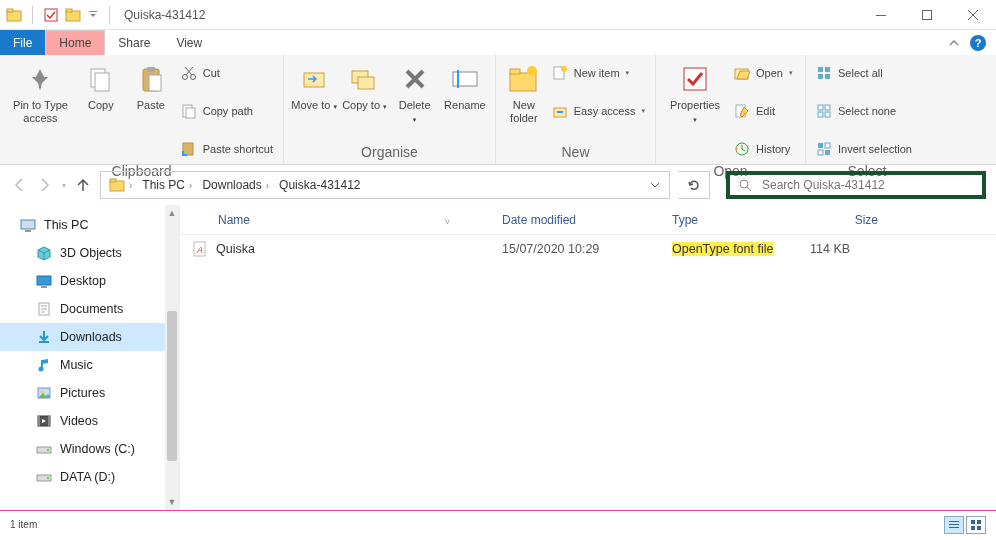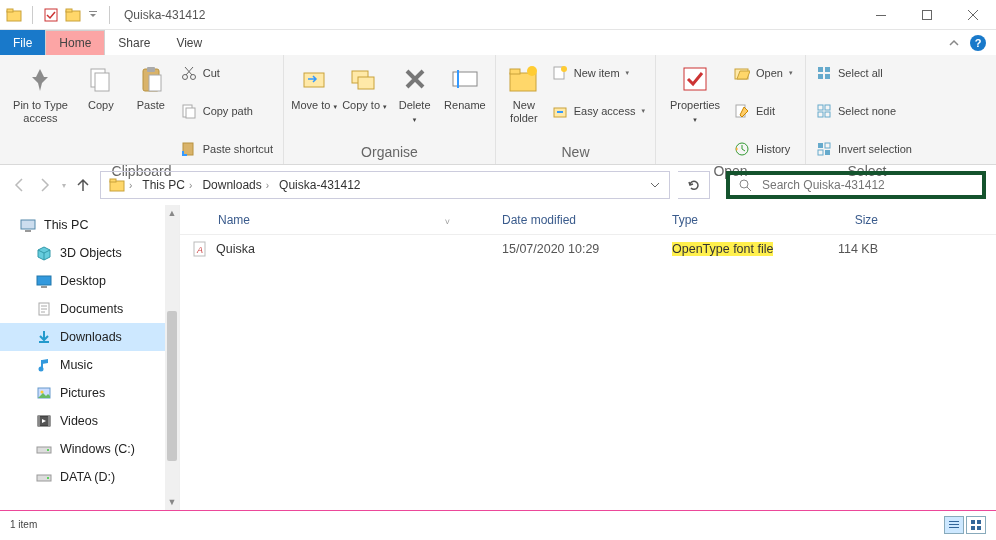--- a/index.html
+++ b/index.html
@@ -63,21 +63,21 @@
   .col { padding-left:12px; display:flex; align-items:flex-end; gap:6px; }
   .col.name { width:310px; }
   .col.date { width:170px; }
   .col.type { width:150px; }
   .col.size { width:80px; text-align:right; justify-content:flex-end; padding-right:12px; padding-left:0; }
   .row { height:28px; display:flex; align-items:center; font-size:12.5px; color:#333; }
   .row .name { width:310px; padding-left:12px; display:flex; align-items:center; gap:8px; }
   .row .date { width:170px; padding-left:12px; color:#555; }
   .row .type { width:150px; padding-left:12px; }
   .row .type span.hl { background:#fff04d; }
-  .row .size { width:80px; text-align:right; padding-right:12px; color:#555; }
+  .row .size { width:80px; padding-right:12px; color:#555; }
 
   
   .status { height:28px; border-top:1px solid #ec4899; display:flex; align-items:center; padding:0 10px; font-size:10px; color:#444; }
   .status .right { margin-left:auto; display:flex; gap:2px; }
   .view-toggle { width:20px; height:18px; border:1px solid #8ab; display:flex; align-items:center; justify-content:center; font-size:10px; color:#369; }
   .view-toggle.active { background:#cde8ff; }
 
   svg { display:block; }
 </style>
 </head>

